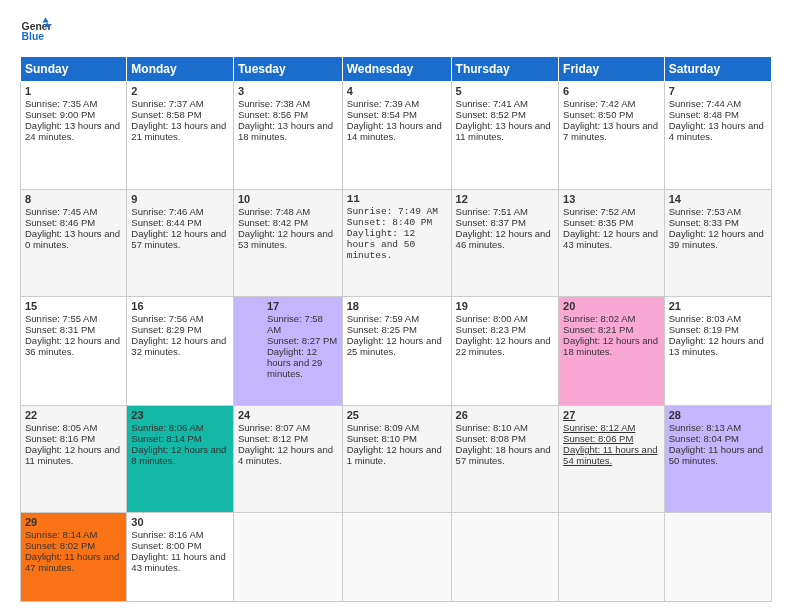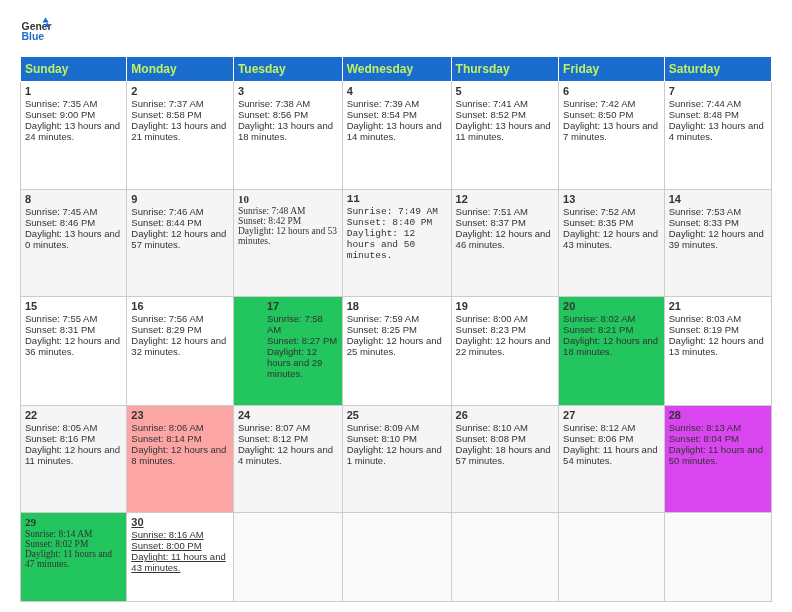--- a/index.html
+++ b/index.html
@@ -44,21 +44,21 @@
       font-size: 14px;
       color: #555;
     }
     .calendar {
       width: 100%;
       border-collapse: collapse;
       flex: 1;
     }
     .calendar th {
       background: #1a6dcc;
-      color: #bef264;
+      color: #ffffff;
       font-size: 12px;
       font-weight: bold;
       padding: 5px 4px;
       text-align: left;
       border: 1px solid #fff;
     }
     .calendar td {
       border: 1px solid #ccc;
       vertical-align: top;
       padding: 3px 4px;
@@ -121,47 +121,47 @@
           <td style="background: rgb(255, 255, 255);"><span class="day-num">2</span><span>Sunrise: 7:37 AM</span><br><span>Sunset: 8:58 PM</span><br><span>Daylight: 13 hours and 21 minutes.</span></td>
           <td style="background: rgb(255, 255, 255);"><span class="day-num">3</span><span>Sunrise: 7:38 AM</span><br><span>Sunset: 8:56 PM</span><br><span>Daylight: 13 hours and 18 minutes.</span></td>
           <td style="background: rgb(255, 255, 255);"><span class="day-num">4</span><span>Sunrise: 7:39 AM</span><br><span>Sunset: 8:54 PM</span><br><span>Daylight: 13 hours and 14 minutes.</span></td>
           <td style="background: rgb(255, 255, 255);"><span class="day-num">5</span><span>Sunrise: 7:41 AM</span><br><span>Sunset: 8:52 PM</span><br><span>Daylight: 13 hours and 11 minutes.</span></td>
           <td style="background: rgb(255, 255, 255);"><span class="day-num">6</span><span>Sunrise: 7:42 AM</span><br><span>Sunset: 8:50 PM</span><br><span>Daylight: 13 hours and 7 minutes.</span></td>
           <td style="background: rgb(255, 255, 255);"><span class="day-num">7</span><span>Sunrise: 7:44 AM</span><br><span>Sunset: 8:48 PM</span><br><span>Daylight: 13 hours and 4 minutes.</span></td>
         </tr>
         <tr>
           <td style="background: rgb(245, 245, 245);"><span class="day-num">8</span><span>Sunrise: 7:45 AM</span><br><span>Sunset: 8:46 PM</span><br><span>Daylight: 13 hours and 0 minutes.</span></td>
           <td style="background: rgb(245, 245, 245);"><span class="day-num">9</span><span>Sunrise: 7:46 AM</span><br><span>Sunset: 8:44 PM</span><br><span>Daylight: 12 hours and 57 minutes.</span></td>
-          <td style="background: rgb(245, 245, 245); font-family: Liberation Serif, serif;"><span class="day-num">10</span><span>Sunrise: 7:48 AM</span><br><span>Sunset: 8:42 PM</span><br><span>Daylight: 12 hours and 53 minutes.</span></td>
+          <td style="background: rgb(245, 245, 245);"><span class="day-num">10</span><span>Sunrise: 7:48 AM</span><br><span>Sunset: 8:42 PM</span><br><span>Daylight: 12 hours and 53 minutes.</span></td>
           <td style="background: rgb(245, 245, 245); font-family: Liberation Mono, monospace;"><span class="day-num">11</span><span>Sunrise: 7:49 AM</span><br><span>Sunset: 8:40 PM</span><br><span>Daylight: 12 hours and 50 minutes.</span></td>
           <td style="background: rgb(245, 245, 245); margin-top: 20px;"><span class="day-num">12</span><span>Sunrise: 7:51 AM</span><br><span>Sunset: 8:37 PM</span><br><span>Daylight: 12 hours and 46 minutes.</span></td>
           <td style="background: rgb(245, 245, 245);"><span class="day-num">13</span><span>Sunrise: 7:52 AM</span><br><span>Sunset: 8:35 PM</span><br><span>Daylight: 12 hours and 43 minutes.</span></td>
           <td style="background: rgb(245, 245, 245);"><span class="day-num">14</span><span>Sunrise: 7:53 AM</span><br><span>Sunset: 8:33 PM</span><br><span>Daylight: 12 hours and 39 minutes.</span></td>
         </tr>
         <tr>
           <td style="background: rgb(255, 255, 255); margin-top: 21px;"><span class="day-num">15</span><span>Sunrise: 7:55 AM</span><br><span>Sunset: 8:31 PM</span><br><span>Daylight: 12 hours and 36 minutes.</span></td>
           <td style="background: rgb(255, 255, 255);"><span class="day-num">16</span><span>Sunrise: 7:56 AM</span><br><span>Sunset: 8:29 PM</span><br><span>Daylight: 12 hours and 32 minutes.</span></td>
-          <td style="background: #22c55e; padding-left: 33px;"><span class="day-num">17</span><span>Sunrise: 7:58 AM</span><br><span>Sunset: 8:27 PM</span><br><span>Daylight: 12 hours and 29 minutes.</span></td>
+          <td style="background: #c4b5fd; padding-left: 33px;"><span class="day-num">17</span><span>Sunrise: 7:58 AM</span><br><span>Sunset: 8:27 PM</span><br><span>Daylight: 12 hours and 29 minutes.</span></td>
           <td style="background: rgb(255, 255, 255); margin-left: 27px;"><span class="day-num">18</span><span>Sunrise: 7:59 AM</span><br><span>Sunset: 8:25 PM</span><br><span>Daylight: 12 hours and 25 minutes.</span></td>
           <td style="background: rgb(255, 255, 255);"><span class="day-num">19</span><span>Sunrise: 8:00 AM</span><br><span>Sunset: 8:23 PM</span><br><span>Daylight: 12 hours and 22 minutes.</span></td>
-          <td style="background: #22c55e;"><span class="day-num">20</span><span>Sunrise: 8:02 AM</span><br><span>Sunset: 8:21 PM</span><br><span>Daylight: 12 hours and 18 minutes.</span></td>
+          <td style="background: #f9a8d4;"><span class="day-num">20</span><span>Sunrise: 8:02 AM</span><br><span>Sunset: 8:21 PM</span><br><span>Daylight: 12 hours and 18 minutes.</span></td>
           <td style="background: rgb(255, 255, 255);"><span class="day-num">21</span><span>Sunrise: 8:03 AM</span><br><span>Sunset: 8:19 PM</span><br><span>Daylight: 12 hours and 13 minutes.</span></td>
         </tr>
         <tr>
           <td style="background: rgb(245, 245, 245);"><span class="day-num">22</span><span>Sunrise: 8:05 AM</span><br><span>Sunset: 8:16 PM</span><br><span>Daylight: 12 hours and 11 minutes.</span></td>
-          <td style="background: #fca5a5;"><span class="day-num">23</span><span>Sunrise: 8:06 AM</span><br><span>Sunset: 8:14 PM</span><br><span>Daylight: 12 hours and 8 minutes.</span></td>
+          <td style="background: #14b8a6;"><span class="day-num">23</span><span>Sunrise: 8:06 AM</span><br><span>Sunset: 8:14 PM</span><br><span>Daylight: 12 hours and 8 minutes.</span></td>
           <td style="background: rgb(245, 245, 245);"><span class="day-num">24</span><span>Sunrise: 8:07 AM</span><br><span>Sunset: 8:12 PM</span><br><span>Daylight: 12 hours and 4 minutes.</span></td>
           <td style="background: rgb(245, 245, 245);"><span class="day-num">25</span><span>Sunrise: 8:09 AM</span><br><span>Sunset: 8:10 PM</span><br><span>Daylight: 12 hours and 1 minute.</span></td>
           <td style="background: rgb(245, 245, 245); margin-left: 7px;"><span class="day-num">26</span><span>Sunrise: 8:10 AM</span><br><span>Sunset: 8:08 PM</span><br><span>Daylight: 18 hours and 57 minutes.</span></td>
-          <td style="background: rgb(245, 245, 245);"><span class="day-num">27</span><span>Sunrise: 8:12 AM</span><br><span>Sunset: 8:06 PM</span><br><span>Daylight: 11 hours and 54 minutes.</span></td>
-          <td style="background: #d946ef;"><span class="day-num">28</span><span>Sunrise: 8:13 AM</span><br><span>Sunset: 8:04 PM</span><br><span>Daylight: 11 hours and 50 minutes.</span></td>
+          <td style="background: rgb(245, 245, 245); text-decoration: underline;"><span class="day-num">27</span><span>Sunrise: 8:12 AM</span><br><span>Sunset: 8:06 PM</span><br><span>Daylight: 11 hours and 54 minutes.</span></td>
+          <td style="background: #c4b5fd;"><span class="day-num">28</span><span>Sunrise: 8:13 AM</span><br><span>Sunset: 8:04 PM</span><br><span>Daylight: 11 hours and 50 minutes.</span></td>
         </tr>
         <tr class="last-row">
-          <td style="background: #22c55e; font-family: Liberation Serif, serif;"><span class="day-num">29</span><span>Sunrise: 8:14 AM</span><br><span>Sunset: 8:02 PM</span><br><span>Daylight: 11 hours and 47 minutes.</span></td>
-          <td style="background: rgb(255, 255, 255); text-decoration: underline;"><span class="day-num">30</span><span>Sunrise: 8:16 AM</span><br><span>Sunset: 8:00 PM</span><br><span>Daylight: 11 hours and 43 minutes.</span></td>
+          <td style="background: #f97316;"><span class="day-num">29</span><span>Sunrise: 8:14 AM</span><br><span>Sunset: 8:02 PM</span><br><span>Daylight: 11 hours and 47 minutes.</span></td>
+          <td style="background: rgb(255, 255, 255);"><span class="day-num">30</span><span>Sunrise: 8:16 AM</span><br><span>Sunset: 8:00 PM</span><br><span>Daylight: 11 hours and 43 minutes.</span></td>
           <td class="empty-cell"></td>
           <td class="empty-cell"></td>
           <td class="empty-cell"></td>
           <td class="empty-cell"></td>
           <td class="empty-cell"></td>
         </tr>
       </tbody>
   </table>
 </div>
 

